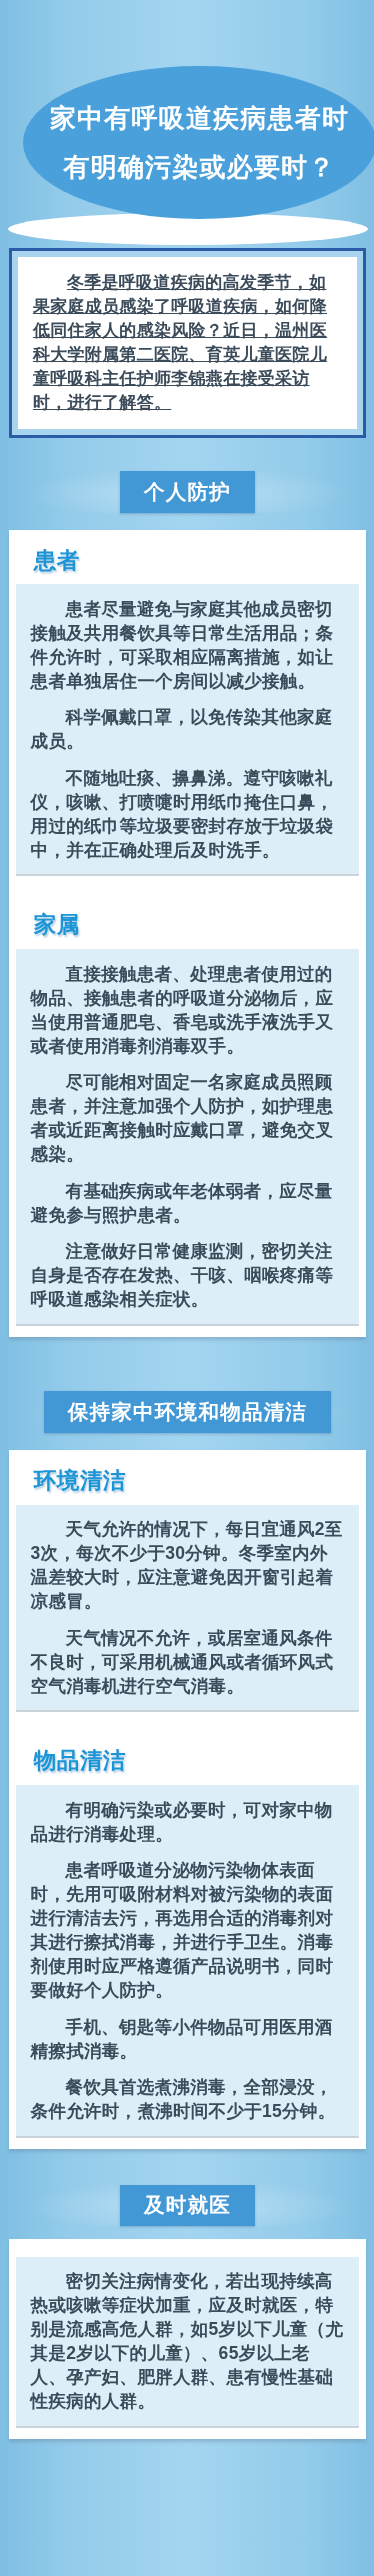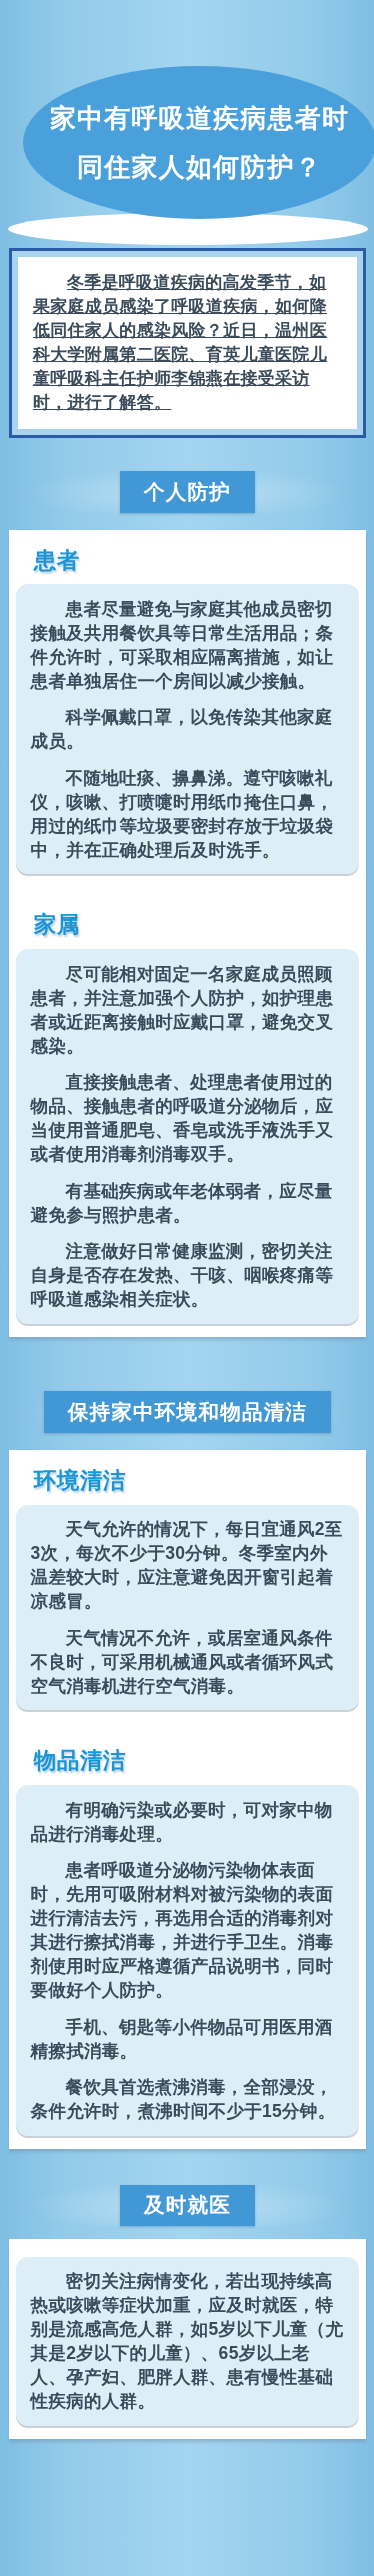--- a/index.html
+++ b/index.html
@@ -69,41 +69,41 @@
   .card.tight{margin-top:13px;padding-top:8.7px;}
   .sub-heading{
     margin:0 0 0 25px;
     color:#1b95d6;font-size:22.5px;font-weight:700;letter-spacing:0.6px;
     text-shadow:1.2px 1.9px 1.9px rgba(125,170,205,0.55);
   }
   .sub-heading.second{margin-top:35px;}
   .blue-box{
     margin:8.7px 6.9px 0;
     background:#ddeef9;
-    border-radius:12px;
+    border-radius:1px;
     padding:12.5px 15px;
     box-shadow:0 1.9px 0 rgba(148,164,180,0.5);
   }
   .blue-box p{
     margin:0;color:#3b4b5a;font-size:17.5px;line-height:24px;
     font-weight:700;text-indent:2em;letter-spacing:0.3px;
   }
   .blue-box p + p{margin-top:12.5px;}
 </style>
 </head>
 <body>
 
 <div class="page">
 
   <header class="hero">
     <div class="hero-base"></div>
     <div class="hero-bubble">
       <div class="hero-title">
         <div>家中有呼吸道疾病患者时</div>
-        <div>同住家人如何防护？</div>
+        <div>有明确污染或必要时？</div>
       </div>
     </div>
   </header>
 
   <section class="intro-frame">
     <div class="intro-inner">
       <p class="intro-text">冬季是呼吸道疾病的高发季节，如果家庭成员感染了呼吸道疾病，如何降低同住家人的感染风险？近日，温州医科大学附属第二医院、育英儿童医院儿童呼吸科主任护师李锦燕在接受采访时，进行了解答。</p>
     </div>
   </section>
 
@@ -112,22 +112,22 @@
   </div>
   <section class="card">
     <h3 class="sub-heading">患者</h3>
     <div class="blue-box">
       <p>患者尽量避免与家庭其他成员密切接触及共用餐饮具等日常生活用品；条件允许时，可采取相应隔离措施，如让患者单独居住一个房间以减少接触。</p>
       <p>科学佩戴口罩，以免传染其他家庭成员。</p>
       <p>不随地吐痰、擤鼻涕。遵守咳嗽礼仪，咳嗽、打喷嚏时用纸巾掩住口鼻，用过的纸巾等垃圾要密封存放于垃圾袋中，并在正确处理后及时洗手。</p>
     </div>
     <h3 class="sub-heading second">家属</h3>
     <div class="blue-box">
+      <p>直接接触患者、处理患者使用过的物品、接触患者的呼吸道分泌物后，应当使用普通肥皂、香皂或洗手液洗手又或者使用消毒剂消毒双手。</p>
       <p>尽可能相对固定一名家庭成员照顾患者，并注意加强个人防护，如护理患者或近距离接触时应戴口罩，避免交叉感染。</p>
-      <p>直接接触患者、处理患者使用过的物品、接触患者的呼吸道分泌物后，应当使用普通肥皂、香皂或洗手液洗手又或者使用消毒剂消毒双手。</p>
       <p>有基础疾病或年老体弱者，应尽量避免参与照护患者。</p>
       <p>注意做好日常健康监测，密切关注自身是否存在发热、干咳、咽喉疼痛等呼吸道感染相关症状。</p>
     </div>
   </section>
 
   <div class="banner-area s2">
     <div class="banner">保持家中环境和物品清洁</div>
   </div>
   <section class="card">
     <h3 class="sub-heading">环境清洁</h3>

